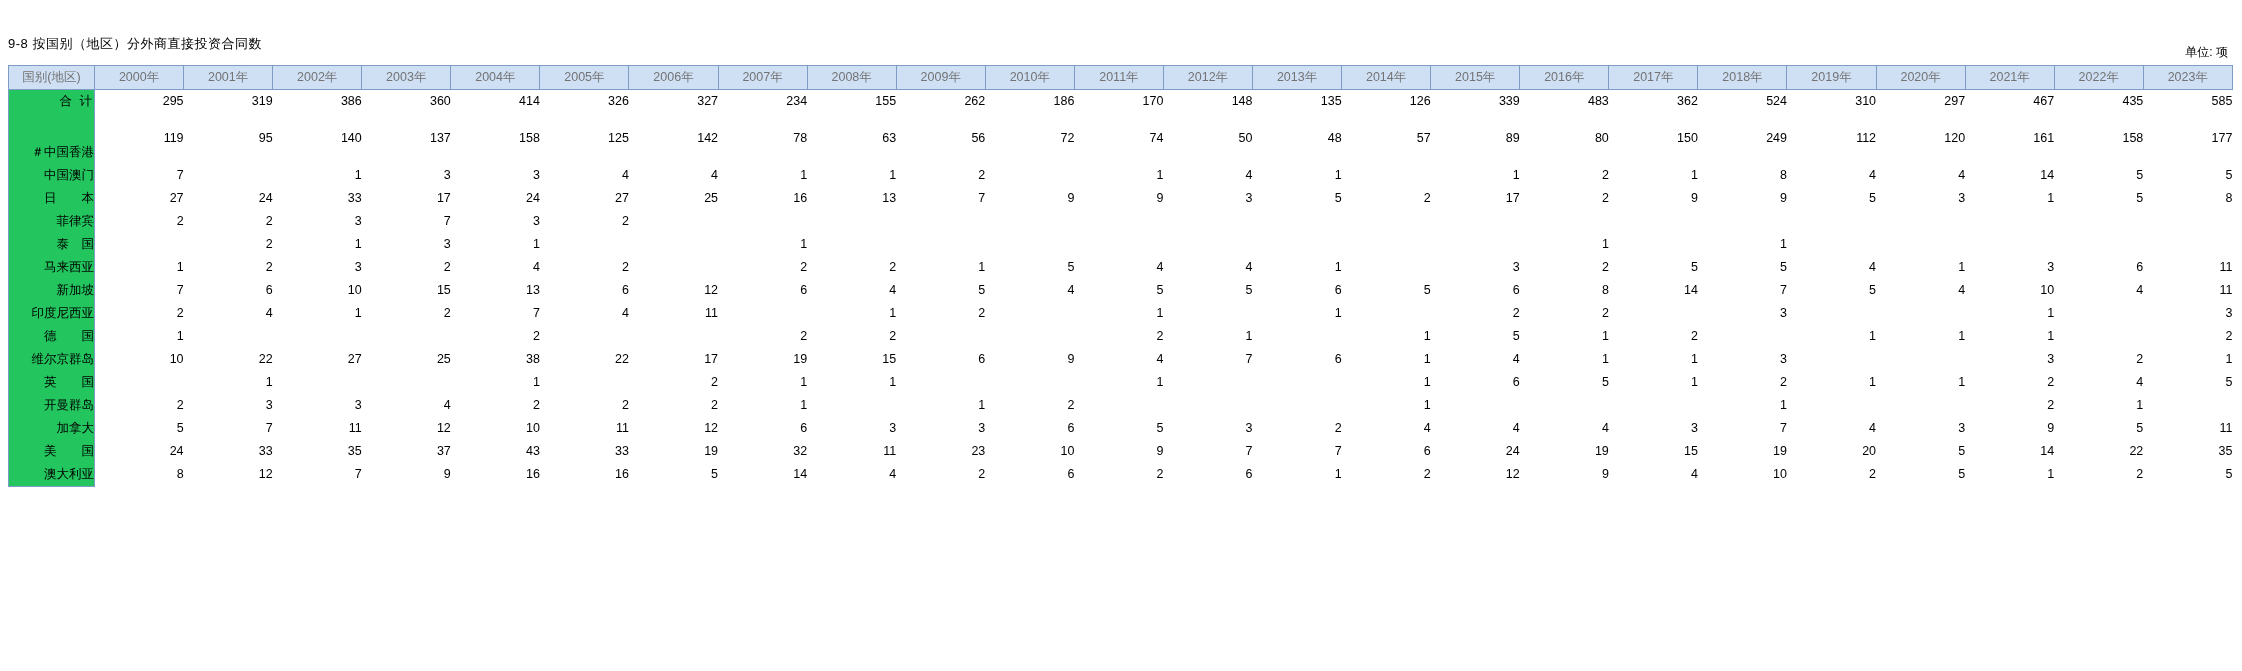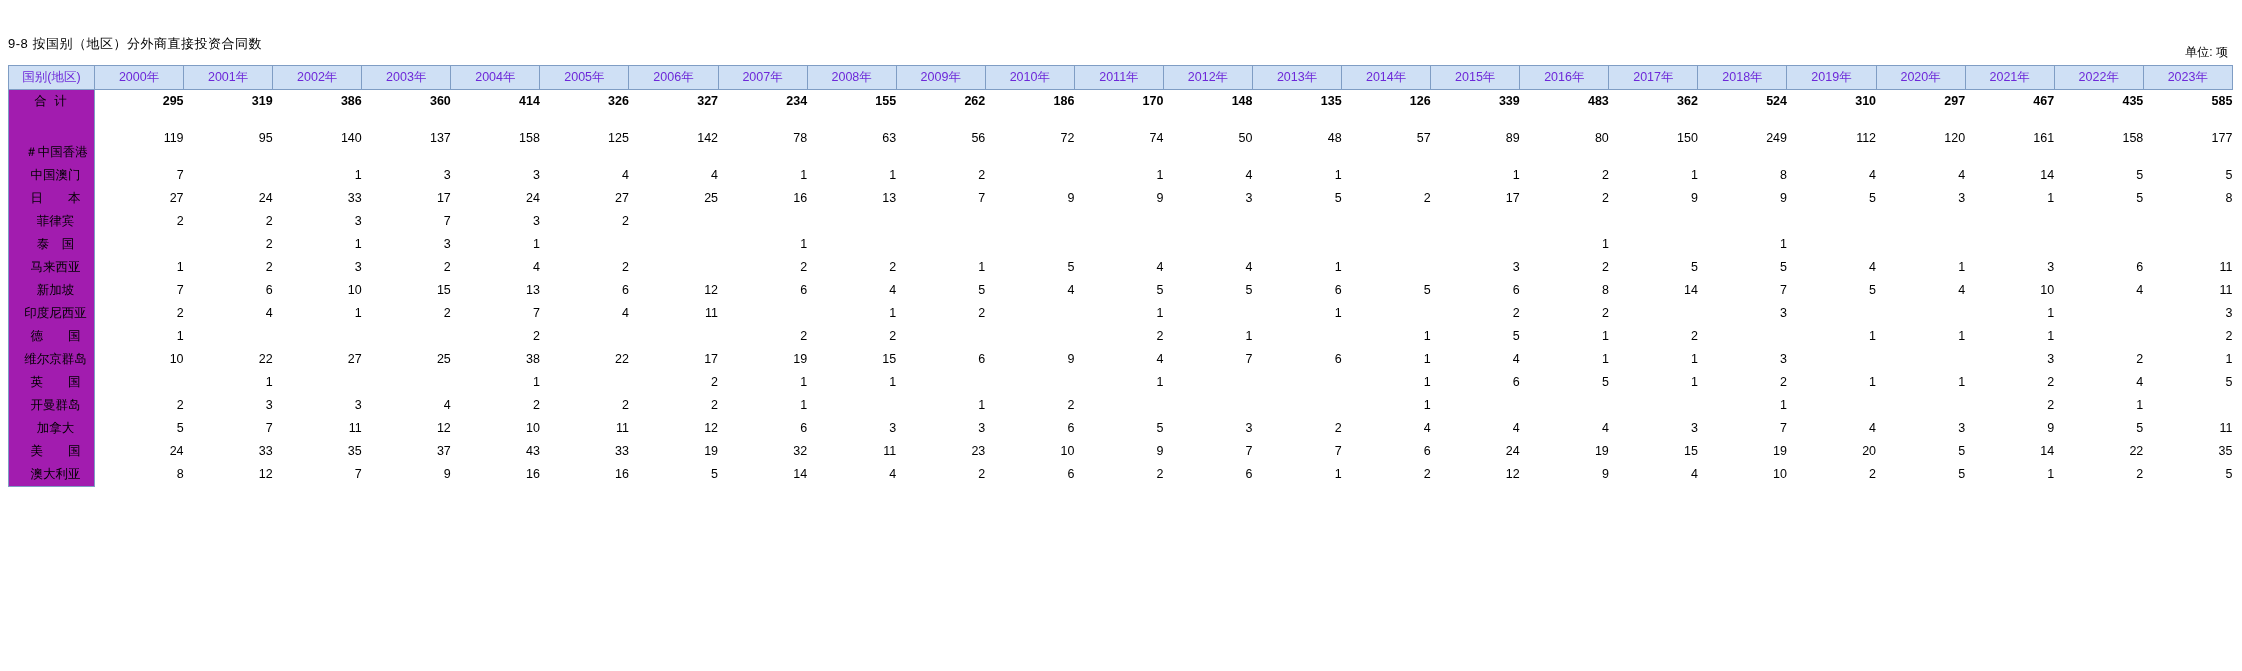--- a/index.html
+++ b/index.html
@@ -57,34 +57,34 @@
     line-height: 23px;
     box-sizing: border-box;
   }
   
   thead th {
     background: #cfe0f5;
     border: 1px solid #7f9dc4;
     font-weight: normal;
     font-size: 12.5px;
     text-align: center;
-    color: #6d28d9;
+    color: #737373;
     height: 24px;
     line-height: 24px;
   }
   thead th.cat-head {
     background: #cfe0f5;
     border: 1px solid #7f9dc4;
   }
   
   td.cat {
-    background: #a21caf;
+    background: #22c55e;
     border-left: 1px solid #7f9dc4;
     border-right: 1px solid #7f9dc4;
-    text-align: center;
+    text-align: right;
     padding-left: 6px;
     white-space: nowrap;
     font-size: 12.5px;
   }
   td.cat.total {
     font-weight: normal;
     letter-spacing: 2px;
   }
   td.cat .indent1 {
     display: inline-block;
@@ -96,21 +96,21 @@
     padding-left: 8px;
   }
   td.num {
     text-align: right;
     padding-right: 10px;
     border: none;
     font-size: 12.5px;
     color: #000;
   }
   tr.total-row td.num {
-    font-weight: bold;
+    font-weight: normal;
     margin-left: 32px;
   }
   
   tbody tr:last-child td.cat {
     border-bottom: 1px solid #7f9dc4;
   }
 </style>
 </head>
 <body>
 

